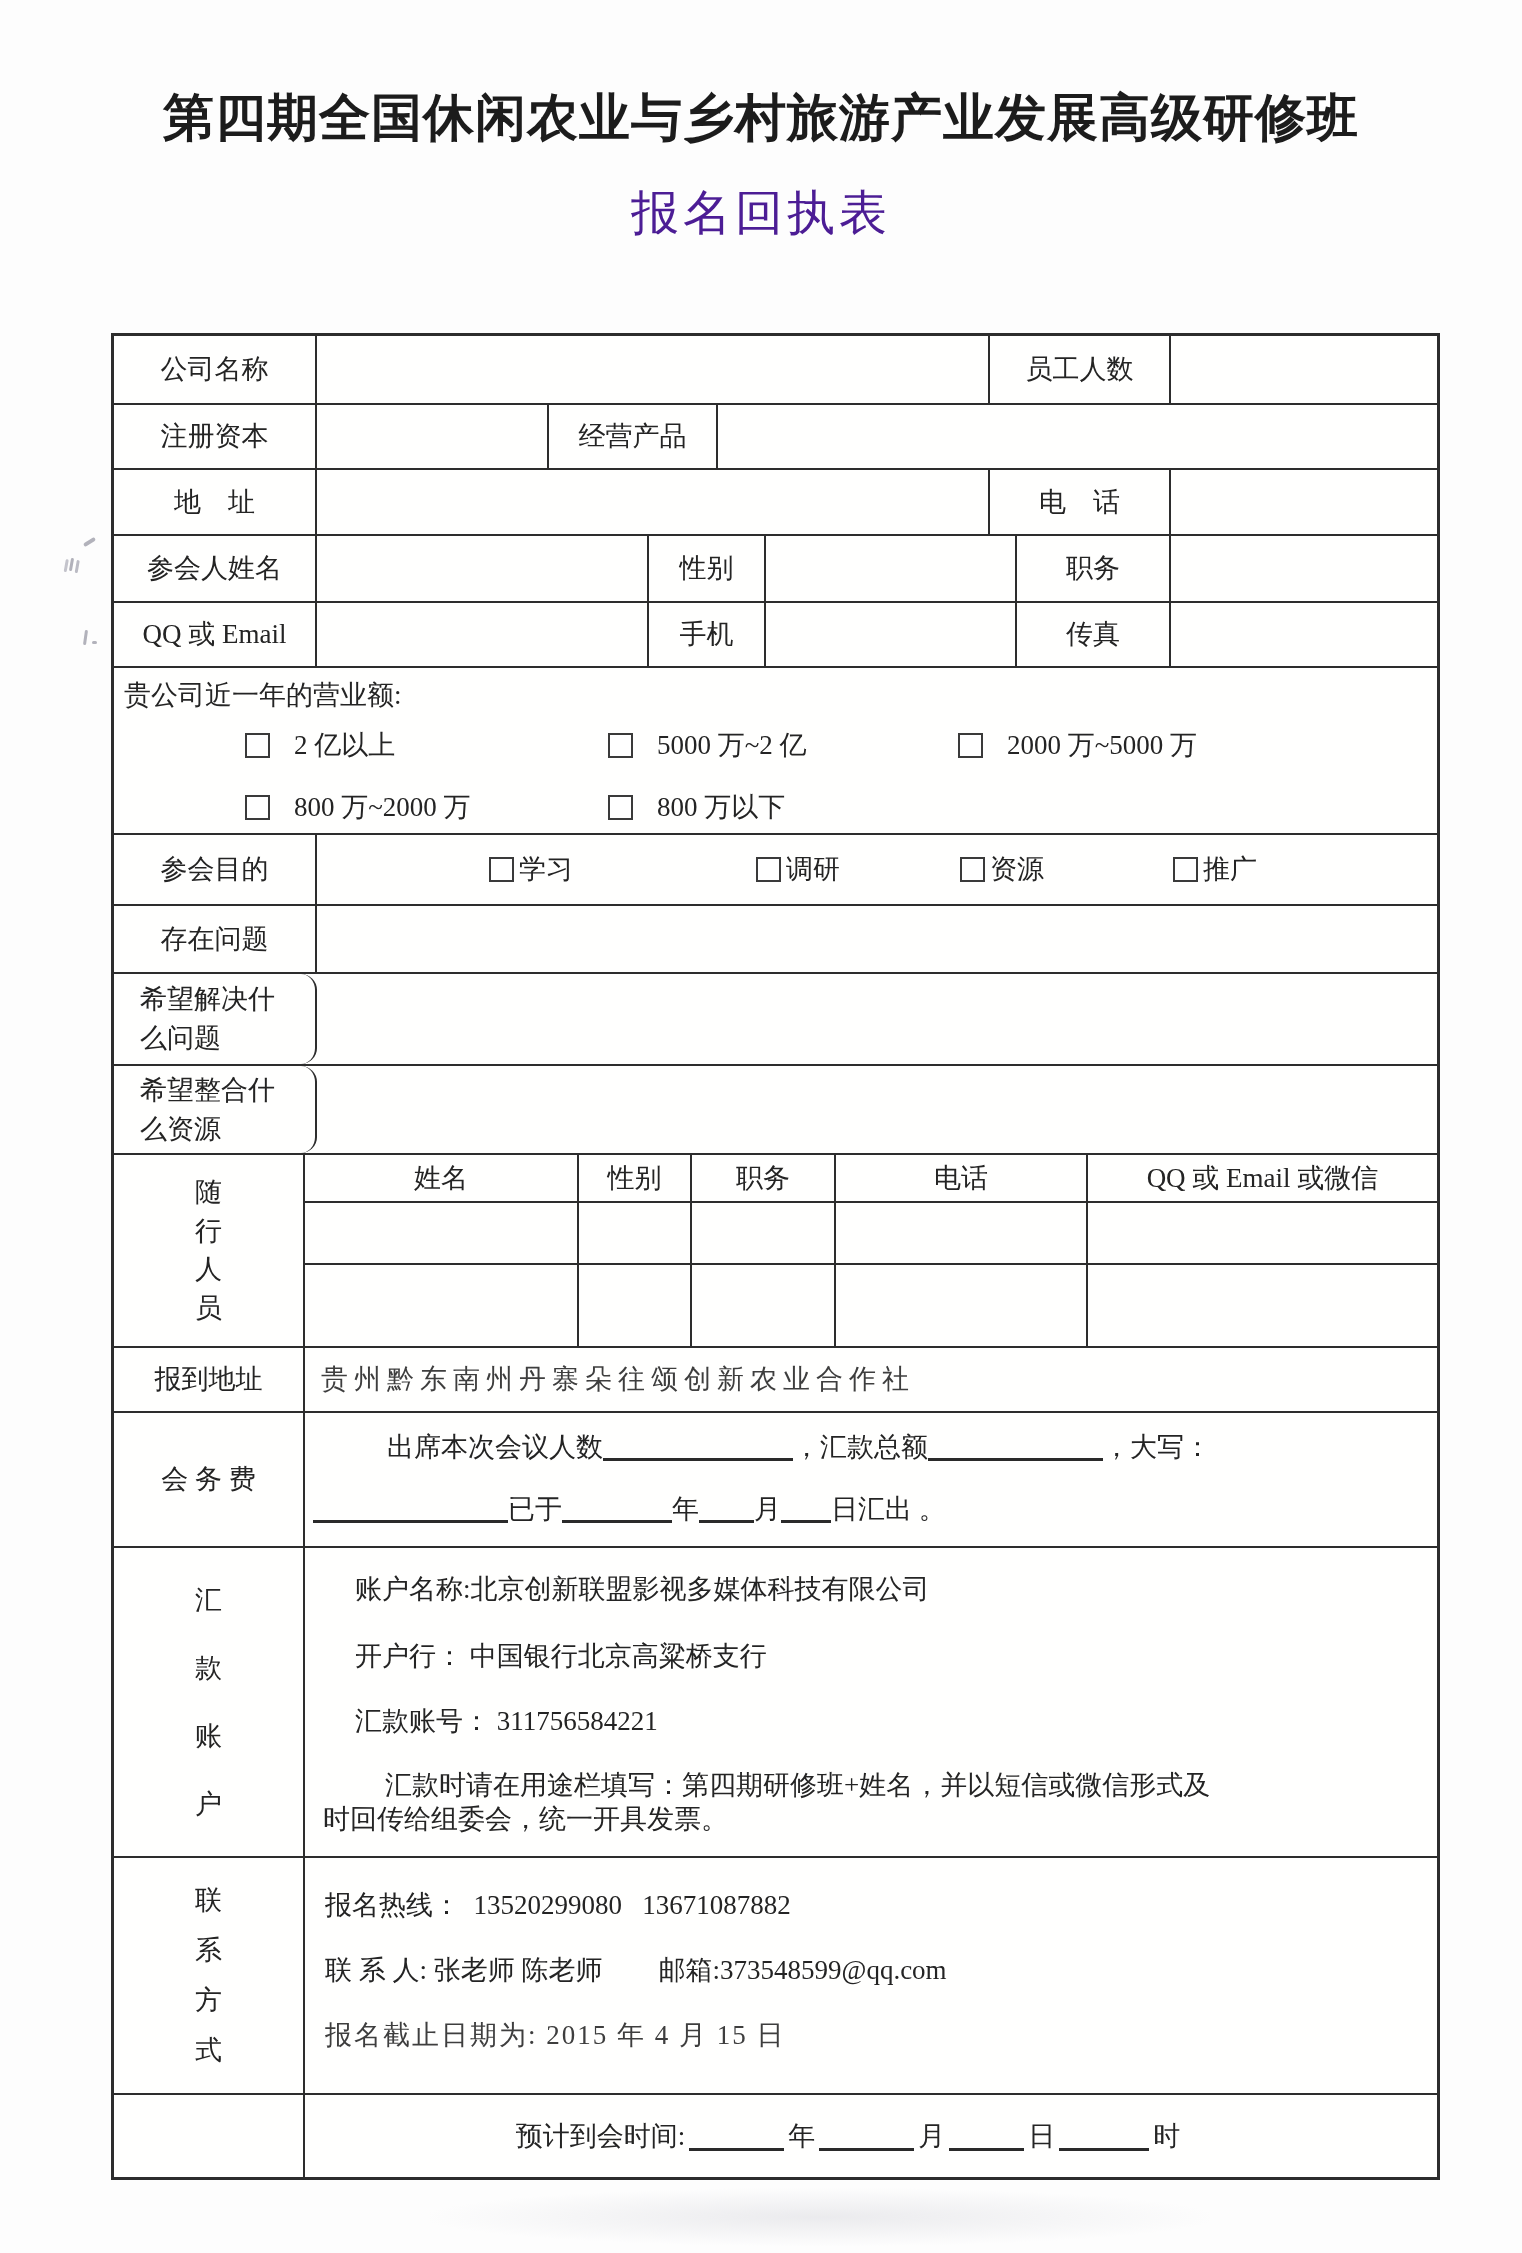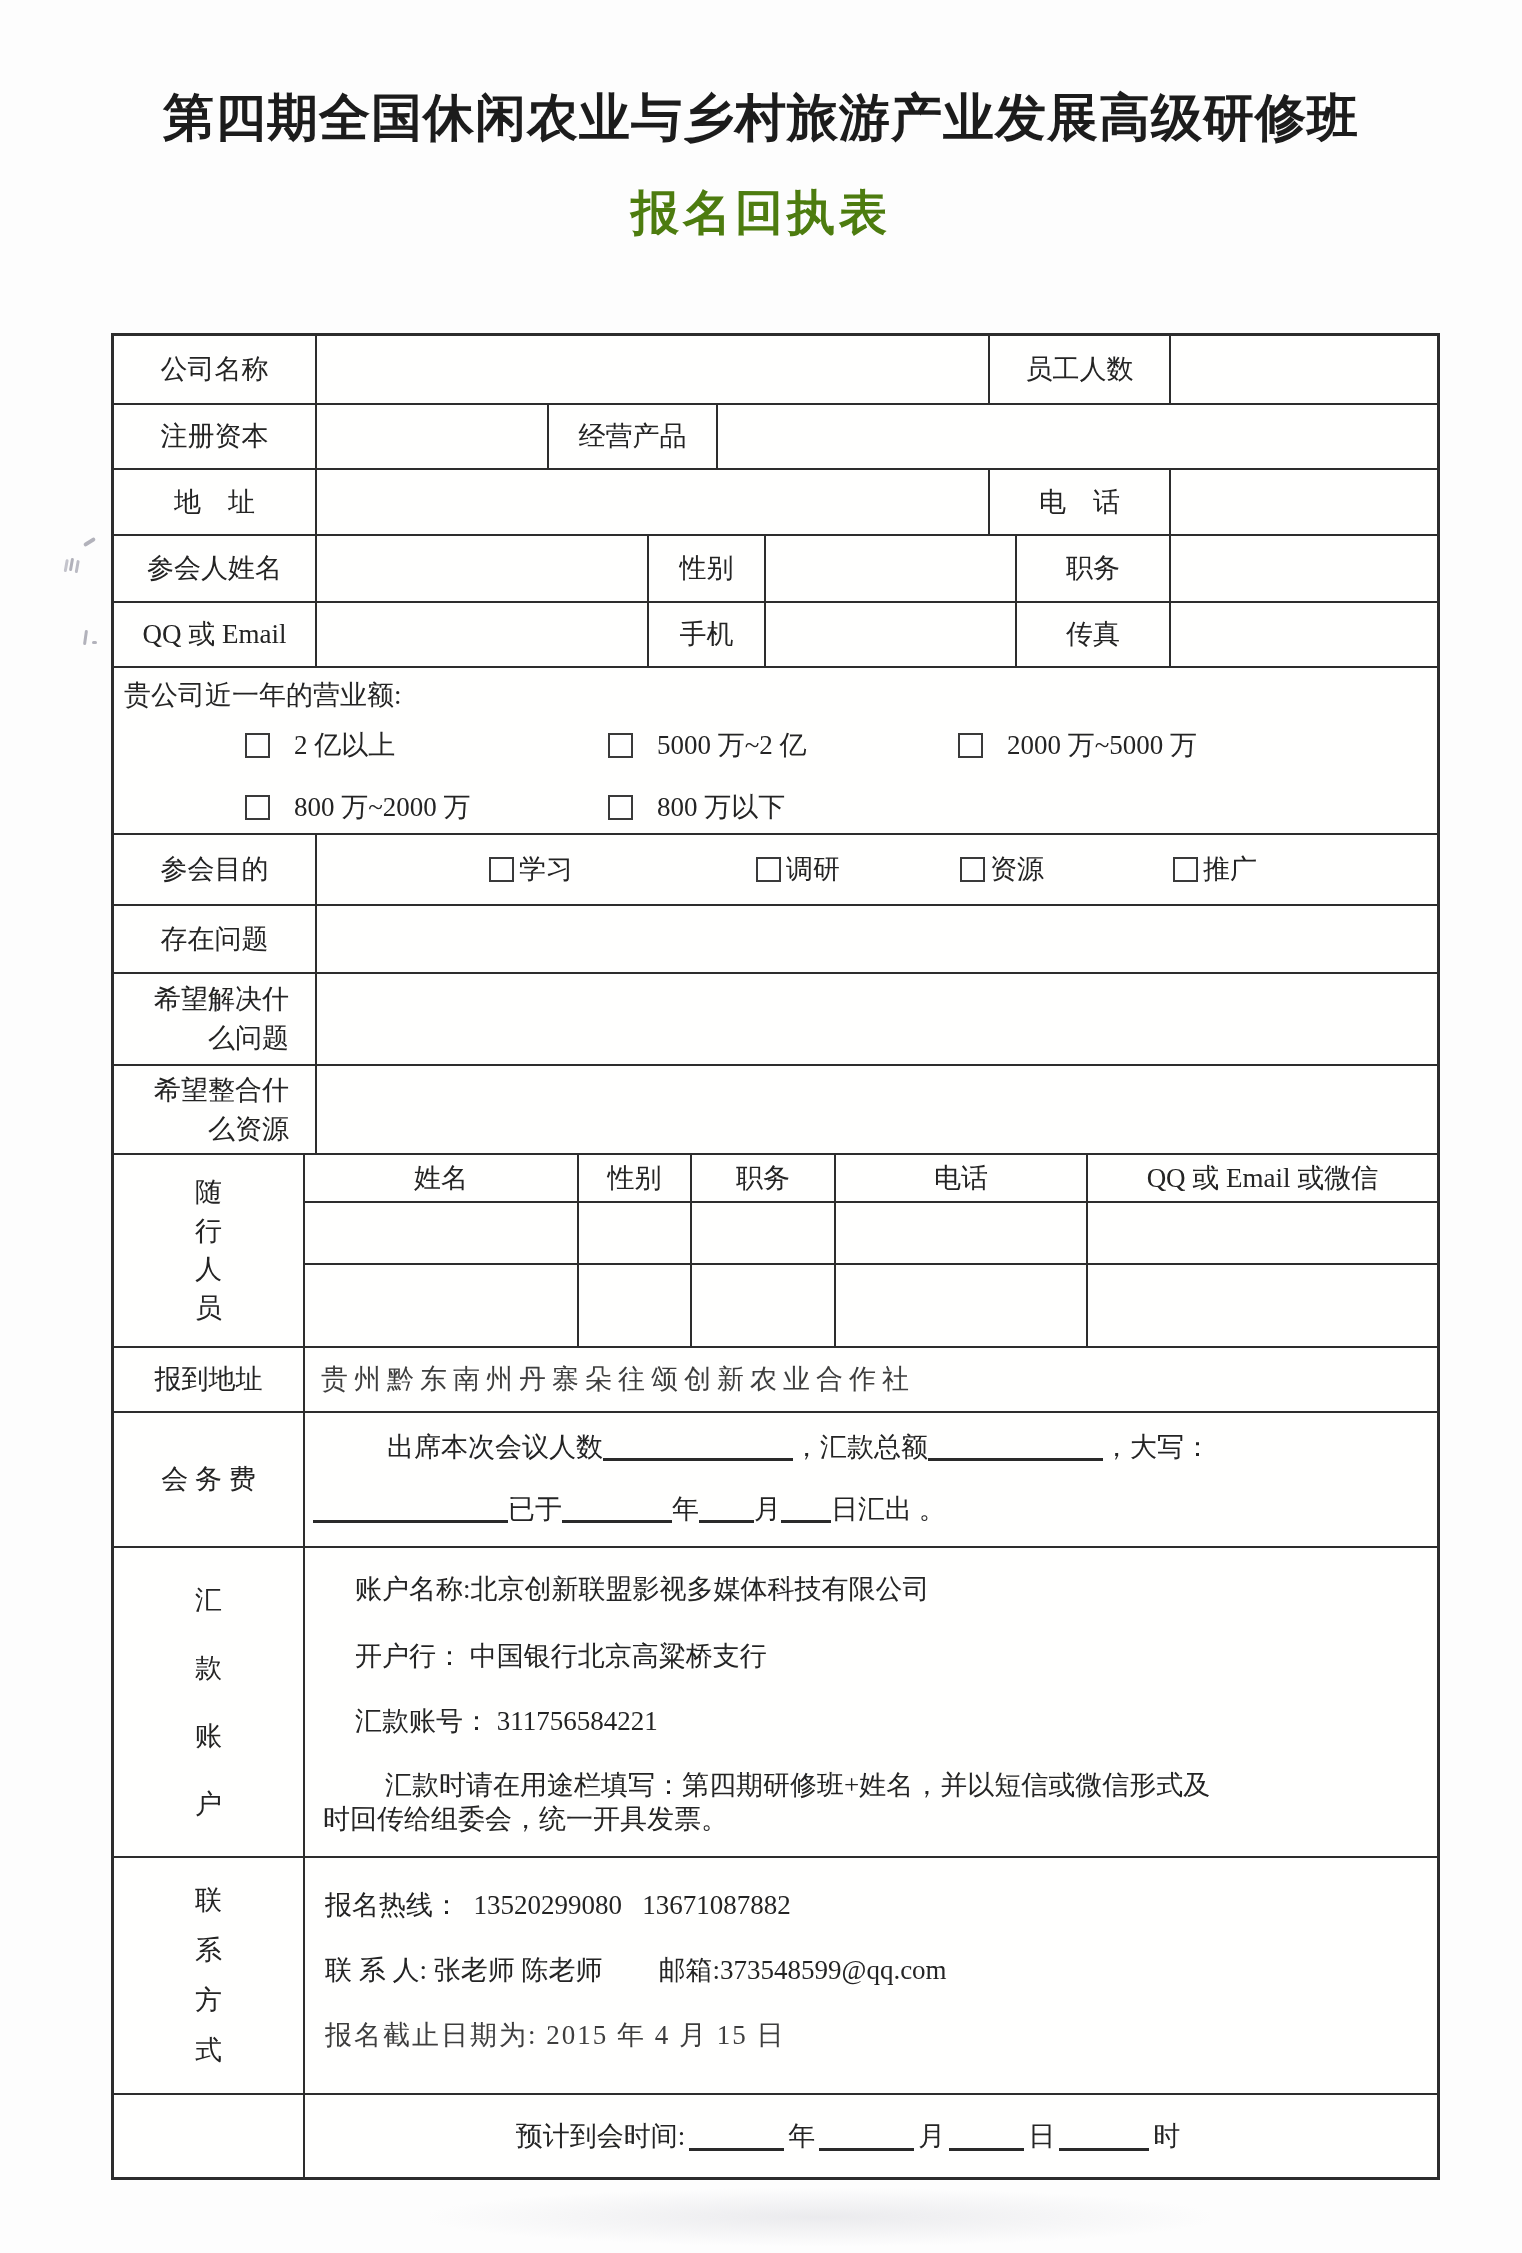--- a/index.html
+++ b/index.html
@@ -4,21 +4,21 @@
 <style>
   * { margin:0; padding:0; box-sizing:border-box; }
   html,body { background:#ffffff; }
   .page { position:relative; width:1522px; height:2253px; background:#fdfdfd;
           font-family:"Liberation Serif","DejaVu Serif",serif; color:#242424; overflow:hidden; }
 
   
   .title1 { position:absolute; top:84px; left:0; width:100%; text-align:center;
             font-size:51px; font-weight:bold; letter-spacing:1px; color:#1c1c1c; }
   .title2 { position:absolute; top:181px; left:0; width:100%; text-align:center;
-            font-size:48px; font-weight:bold; letter-spacing:4px; color:#4d7c0f; }
+            font-size:48px; font-weight:normal; letter-spacing:4px; color:#4c1d95; }
 
   
   .form { position:absolute; left:111px; top:333px; width:1329px;
           border:3px solid #2d2d2d; background:#fffffe; }
   .row { display:flex; border-bottom:2px solid #2d2d2d; }
   .row:last-child { border-bottom:none;justify-content:flex-end; }
   .c { border-right:2px solid #2d2d2d; display:flex; align-items:center;
        justify-content:center; font-size:27px; color:#242424; line-height:1.35; }
   .c:last-child { border-right:none; }
   .grow { flex:1 1 auto; min-width:0; }
@@ -28,21 +28,21 @@
   .w169{width:169px;flex:none} .w332{width:332px;flex:none} .w117{width:117px;flex:none}
   .w251{width:251px;flex:none} .w154{width:154px;flex:none} .w181{width:181px;flex:none}
   .w274{width:274px;flex:none} .w113{width:113px;flex:none} .w144{width:144px;flex:none}
   .w252{width:252px;flex:none}
 
   .h69{height:69px} .h65{height:65px} .h66{height:66px} .h67{height:67px}
   .h167{height:167px} .h71{height:71px} .h68{height:68px} .h92{height:92px}
   .h89{height:89px} .h193{height:193px} .h135{height:135px} .h310{height:310px}
   .h237{height:237px} .h82{height:82px} .h64{height:48px} .h62{height:62px}
 
-  .wraplab { padding:0 26px; text-align:right; line-height:39px; }
+  .wraplab { padding:0 26px; text-align:left; line-height:39px;border-radius:16px; }
 
   
   .cb { width:25px; height:25px; border:2px solid #3a3a3a; background:#fff; flex:none; display:inline-block; }
 
   
   .revc { flex-direction:column; align-items:flex-start; justify-content:flex-start; padding:9px 10px 0 10px; }
   .rev-line { display:flex; align-items:center; margin-left:121px; }
   .rl1 { margin-top:14px; } .rl2 { margin-top:25px; }
   .rev-opt { display:flex; align-items:center; }
   .rev-opt .cb { margin-right:24px; }

